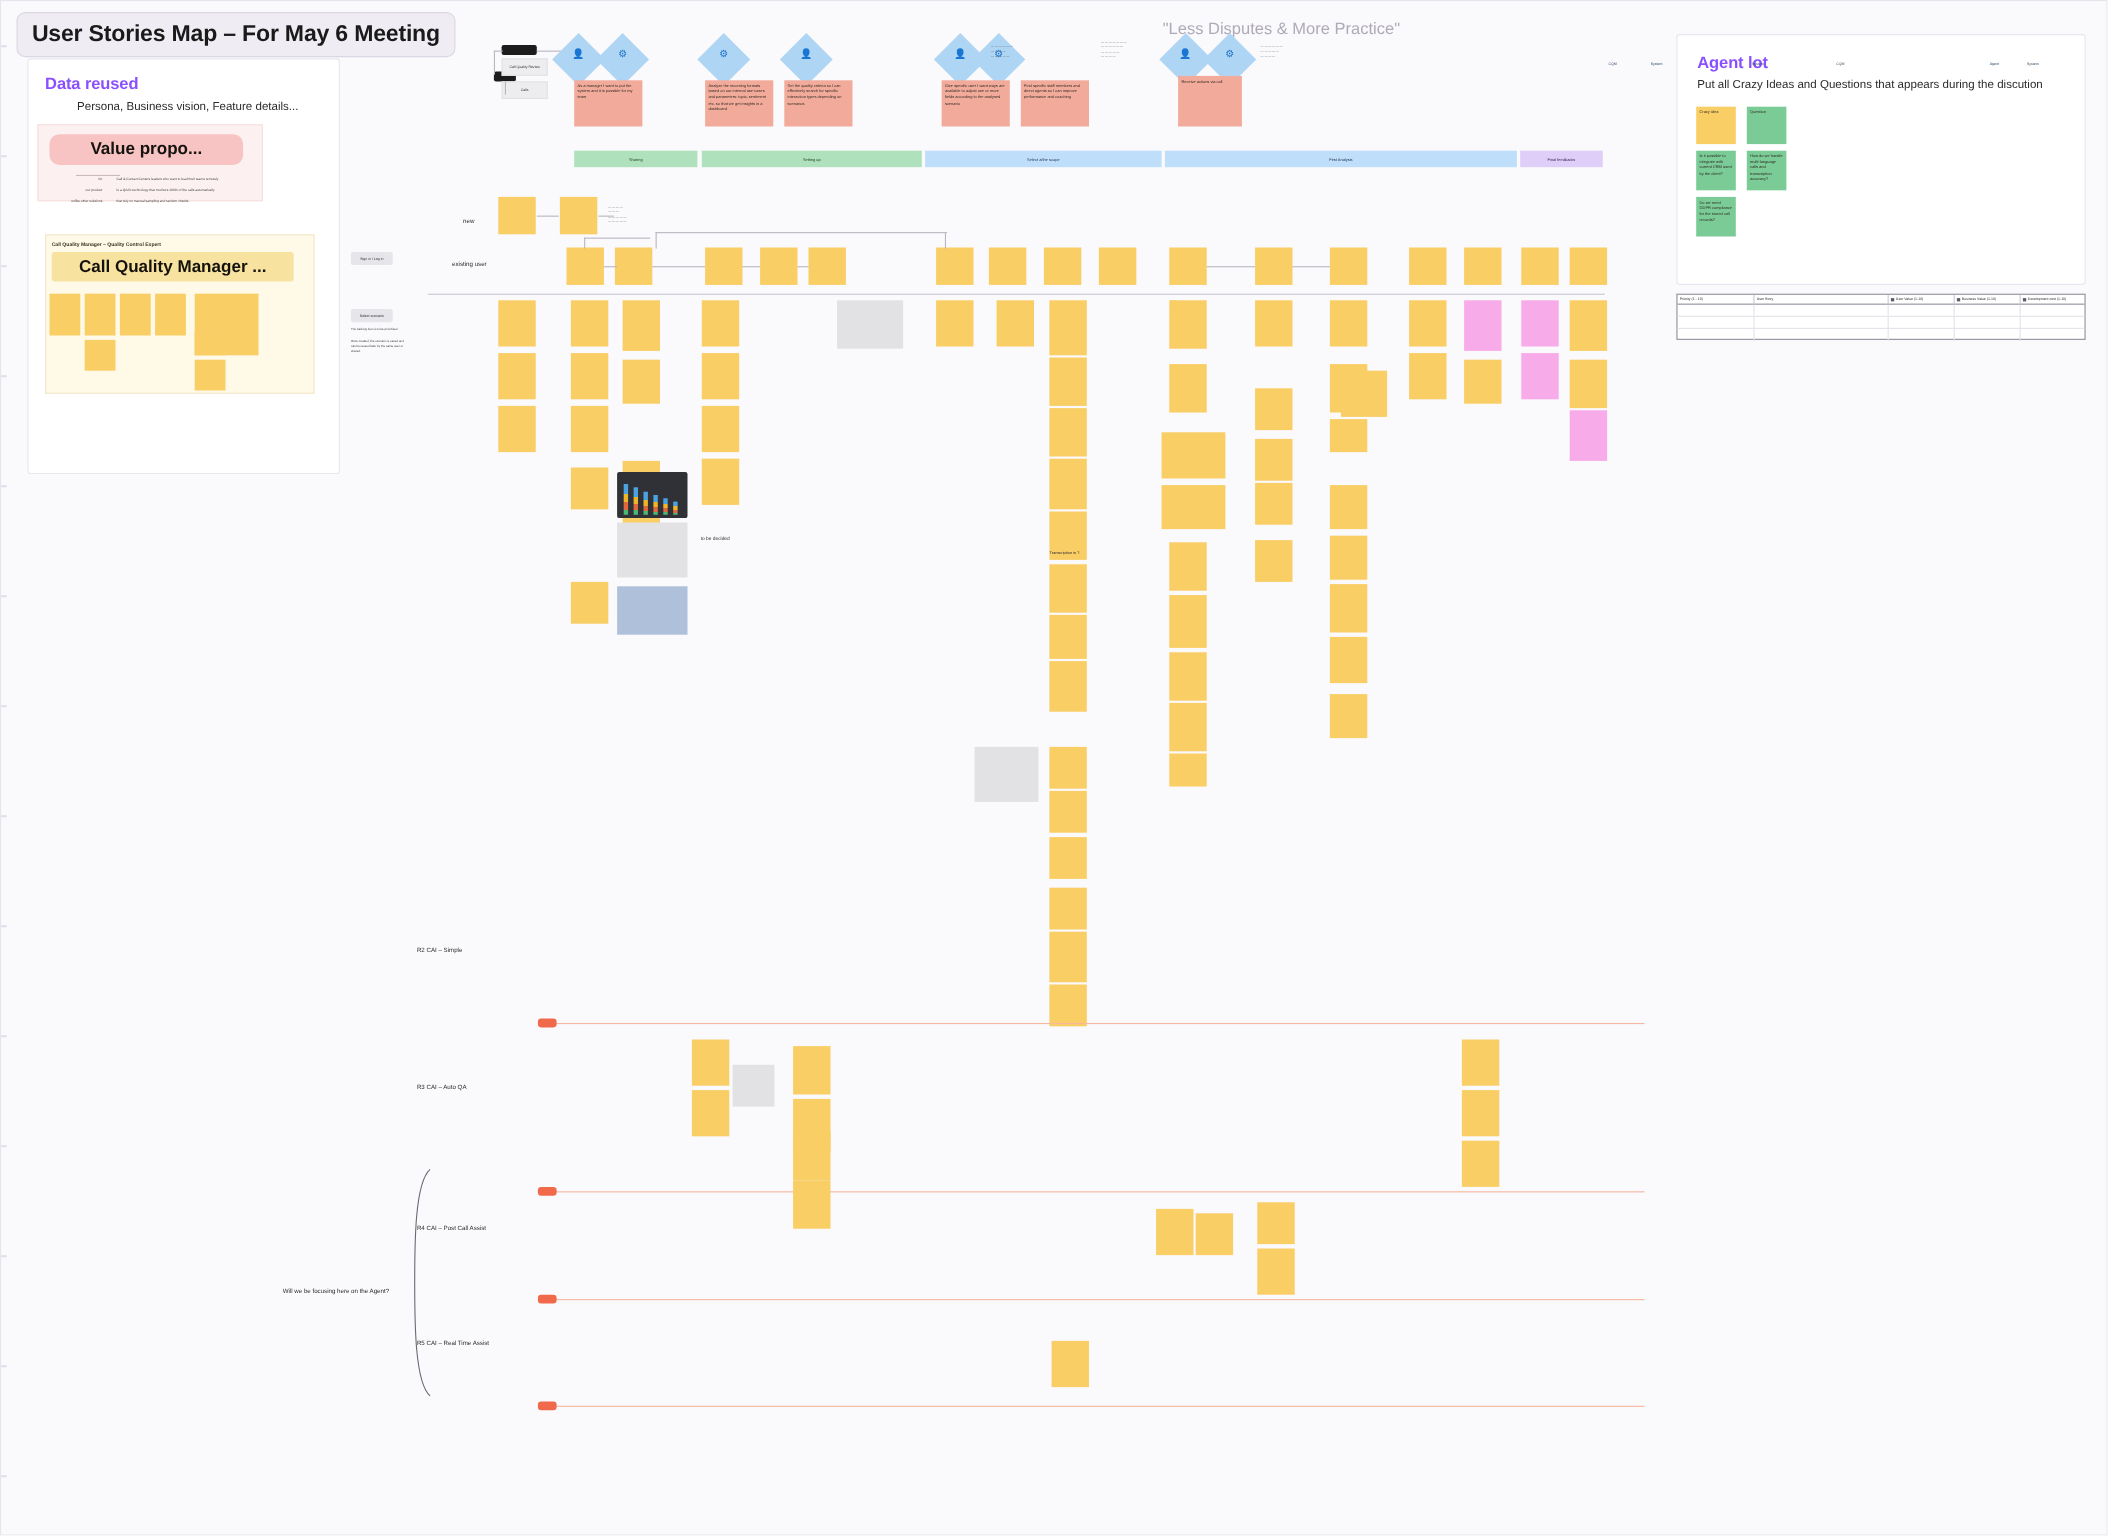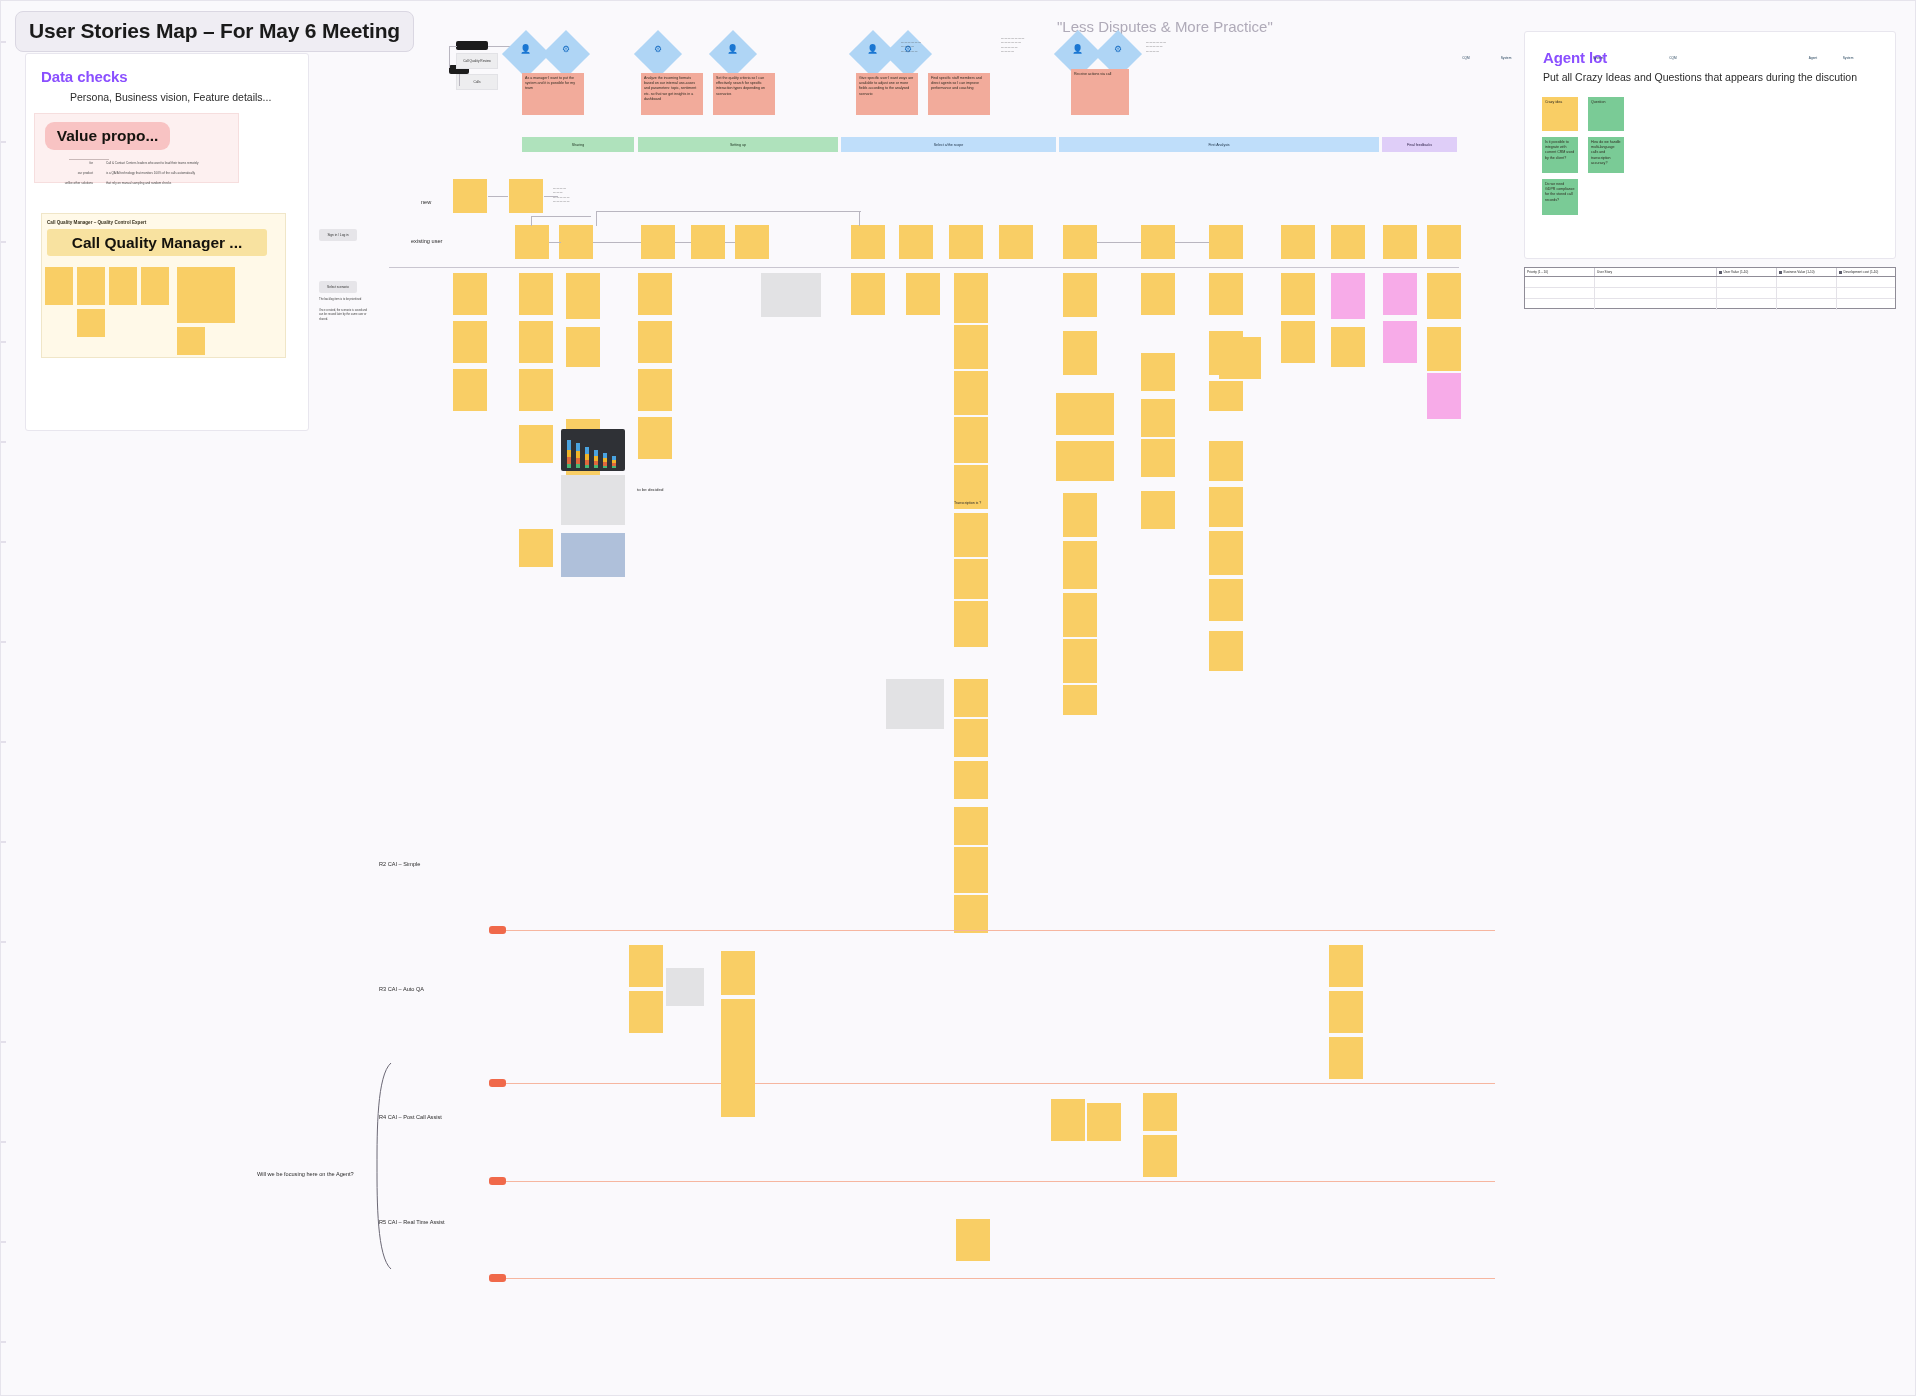--- a/index.html
+++ b/index.html
@@ -193,25 +193,25 @@
 </head>
 <body>
 
 <div id="board">
 
   <div id="board-title">User Stories Map – For May 6 Meeting</div>
 
   <div id="quote" style="left:1056px; top:17px;">"Less Disputes &amp; More Practice"</div>
 
   <div class="frame" style="left:24px; top:52px; width:284px; height:378px;"></div>
-  <div class="frame-title" style="left:40px; top:67px;">Data checks</div>
+  <div class="frame-title" style="left:40px; top:67px;">Data reused</div>
   <div class="frame-sub" style="left:40px; top:90px;margin-left:29px;">Persona, Business vision, Feature details...</div>
 
   <div id="vp-card" style="left:33px; top:112px; width:205px; height:70px;"></div>
-  <div id="vp-chip" style="left:44px; top:121px; width:125px; height:28px;">Value propo...</div>
+  <div id="vp-chip" style="left:44px; top:121px; width:176px; height:28px;">Value propo...</div>
   <div class="vp-line" style="left:68px; top:158px; width:40px;"></div>
   <div class="vp-lbl" style="left:56px; top:160px; width:36px;">for</div>
   <div class="vp-txt" style="left:105px; top:160px; width:115px;">Call &amp; Contact Centers leaders who want to lead their teams remotely</div>
   <div class="vp-lbl" style="left:45px; top:170px; width:47px;">our product</div>
   <div class="vp-txt" style="left:105px; top:170px; width:118px;">is a QA/AI technology that monitors 100% of the calls automatically</div>
   <div class="vp-lbl" style="left:36px; top:180px; width:56px;">unlike other solutions</div>
   <div class="vp-txt" style="left:105px; top:180px; width:90px;">that rely on manual sampling and random checks</div>
 
   <div id="persona-card" style="left:40px; top:212px; width:245px; height:145px;"></div>
   <div id="persona-title" style="left:46px; top:219px;">Call Quality Manager – Quality Control Expert</div>

